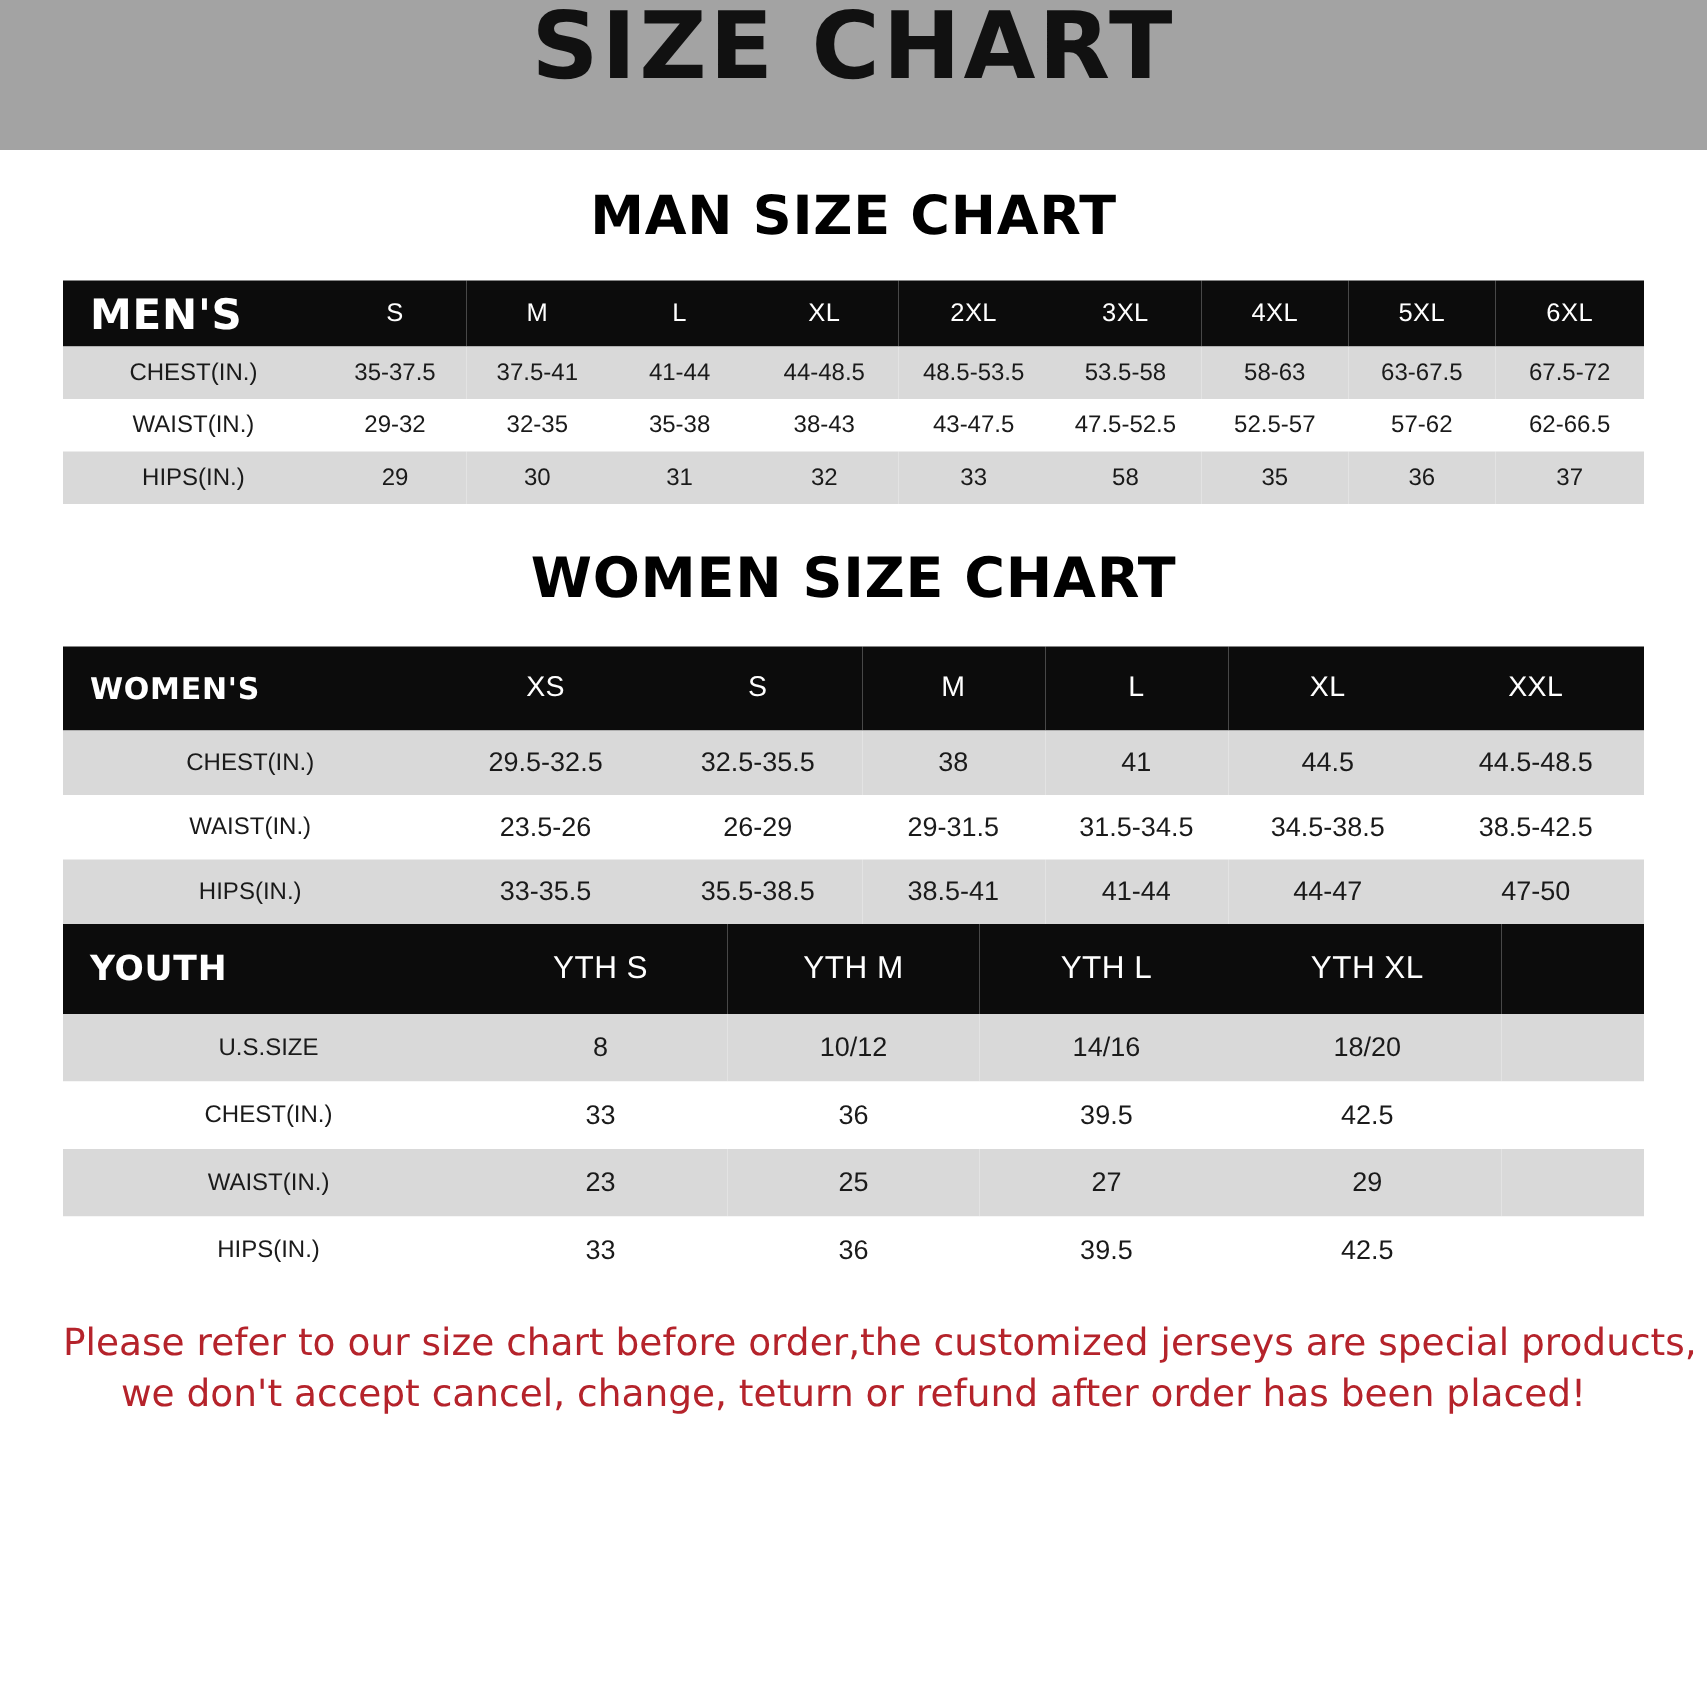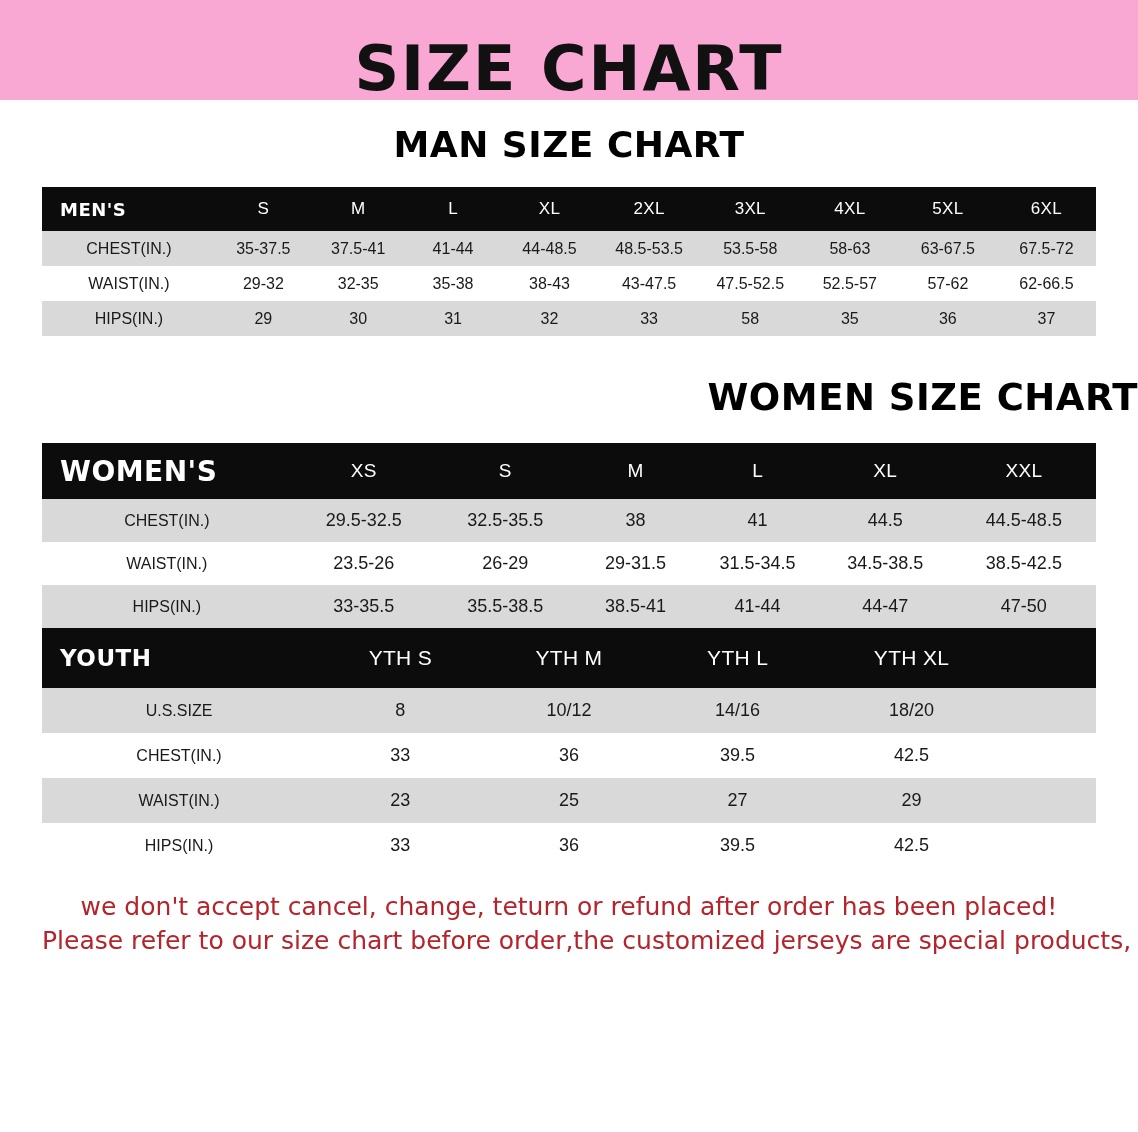--- a/index.html
+++ b/index.html
@@ -18,23 +18,23 @@
     position: relative;
     width: 1138px;
     height: 1132px;
     box-sizing: border-box;
   }
 
   
   .banner {
     width: 100%;
     height: 100px;
-    background: #f9a8d4;
+    background: #a3a3a3;
     display: flex;
-    align-items: flex-end;
+    align-items: flex-start;
     justify-content: center;
   }
   .banner-title {
     font-family: "DejaVu Sans", sans-serif;
     font-weight: bold;
     font-size: 62px;
     letter-spacing: 2px;
     color: #111111;
     line-height: 1;
   }
@@ -42,21 +42,21 @@
   
   .section-title {
     text-align: center;
     font-family: "DejaVu Sans", sans-serif;
     font-weight: bold;
     font-size: 36px;
     color: #000000;
     letter-spacing: 0.5px;
   }
   .section-title.men   { margin-top: 24px; margin-bottom: 22px; }
-  .section-title.women { margin-top: 40px; margin-bottom: 24px; font-size: 37px; text-align: right; }
+  .section-title.women { margin-top: 28px; margin-bottom: 24px; font-size: 37px; }
   .section-title.youth { margin-top: 46px; margin-bottom: 26px; font-size: 37px; }
 
   
   .tbl-wrap {
     padding: 0 42px;
     box-sizing: border-box;
   }
   table.size {
     width: 100%;
     border-collapse: collapse;
@@ -83,27 +83,27 @@
   }
   table.size td.rowhead {
     text-align: center;
     font-size: 16px;
   }
   tr.shade td { background: #d9d9d9; }
   tr.plain td { background: #ffffff; }
 
   
   .men thead th { height: 44px; font-size: 17px; }
-  .men thead th.rowhead { font-size: 18px; padding-left: 18px; }
+  .men thead th.rowhead { font-size: 28px; padding-left: 18px; }
   .men tbody td { height: 35px; font-size: 16px; }
   .men tbody td.rowhead { font-size: 16px; }
 
   
   .women thead th { height: 56px; font-size: 19px; }
-  .women thead th.rowhead { font-size: 28px; padding-left: 18px; }
+  .women thead th.rowhead { font-size: 20px; padding-left: 18px; }
   .women tbody td { height: 43px; font-size: 18px; }
 
   
   .youth thead th { height: 60px; font-size: 21px; }
   .youth thead th.rowhead { font-size: 23px; padding-left: 18px; }
   .youth tbody td { height: 45px; font-size: 18px; }
 
   
   .note {
     margin-top: 22px;
@@ -302,17 +302,17 @@
           <td>36</td>
           <td>39.5</td>
           <td>42.5</td>
           <td></td>
         </tr>
       </tbody>
     </table>
   </div>
 
   <div class="note">
+    <div>Please refer to our size chart before order,the customized jerseys are special products,</div>
     <div>we don't accept cancel, change, teturn or refund after order has been placed!</div>
-    <div>Please refer to our size chart before order,the customized jerseys are special products,</div>
   </div>
 
 </div>
 
 </body></html>

